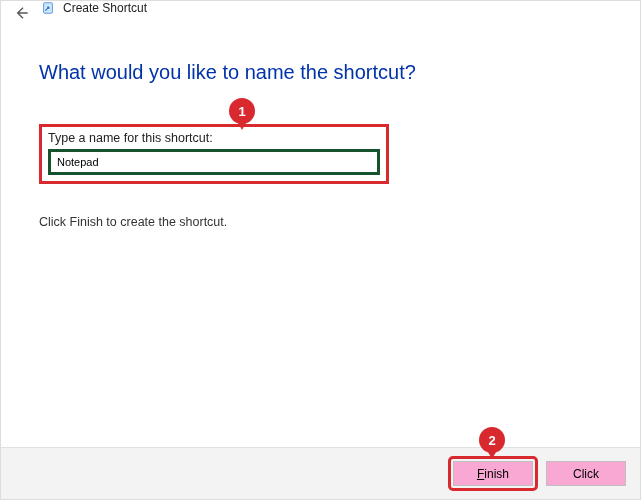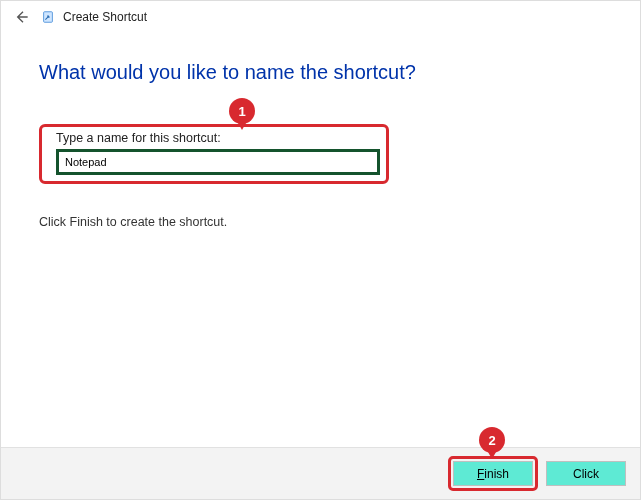--- a/index.html
+++ b/index.html
@@ -7,21 +7,20 @@
       font-family: "Segoe UI", Tahoma, sans-serif;
       background: #fff;
       width: 641px;
       height: 500px;
       overflow: hidden;
       position: relative;
       border: 1px solid #ddd;
     }
     .titlebar {
       display: flex;
-      align-items: center;
       height: 32px;
       padding: 0 8px;
       gap: 8px;
     }
     .back-btn {
       width: 24px;
       height: 24px;
       display: flex;
       align-items: center;
       justify-content: center;
@@ -51,22 +50,22 @@
       font-size: 20px;
       font-weight: 400;
       margin-bottom: 40px;
     }
     .field-wrap {
       position: relative;
       display: inline-block;
     }
     .field-highlight {
       border: 3px solid #d8292f;
-      border-radius: 6px;
-      padding: 4px 6px 6px 14px;
+      border-radius: 0;
+      padding: 4px 6px 6px 6px;
       width: 350px;
     }
     .field-label {
       font-size: 12.5px;
       color: #222;
       display: block;
       margin-bottom: 4px;
     }
     .name-input {
       width: 100%;
@@ -114,21 +113,21 @@
       border-top: 1px solid #e1e1e1;
       display: flex;
       align-items: center;
       justify-content: flex-end;
       padding-right: 14px;
       gap: 8px;
     }
     .dlg-btn {
       min-width: 80px;
       height: 25px;
-      background: #5eead4;
+      background: #f9a8d4;
       border: 1px solid #bfbfbf;
       font-size: 12px;
       font-family: inherit;
       cursor: pointer;
       padding: 0 12px;
     }
     .dlg-btn .accel { text-decoration: underline; }
     .finish-wrap {
       position: relative;
       border: 3px solid #d8292f;

